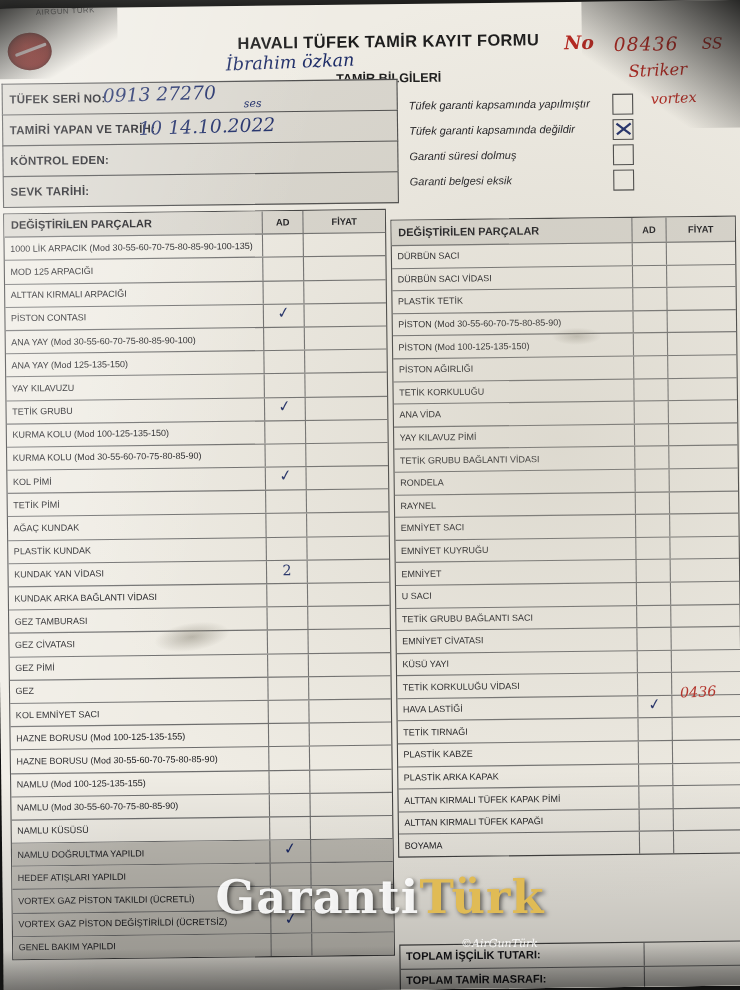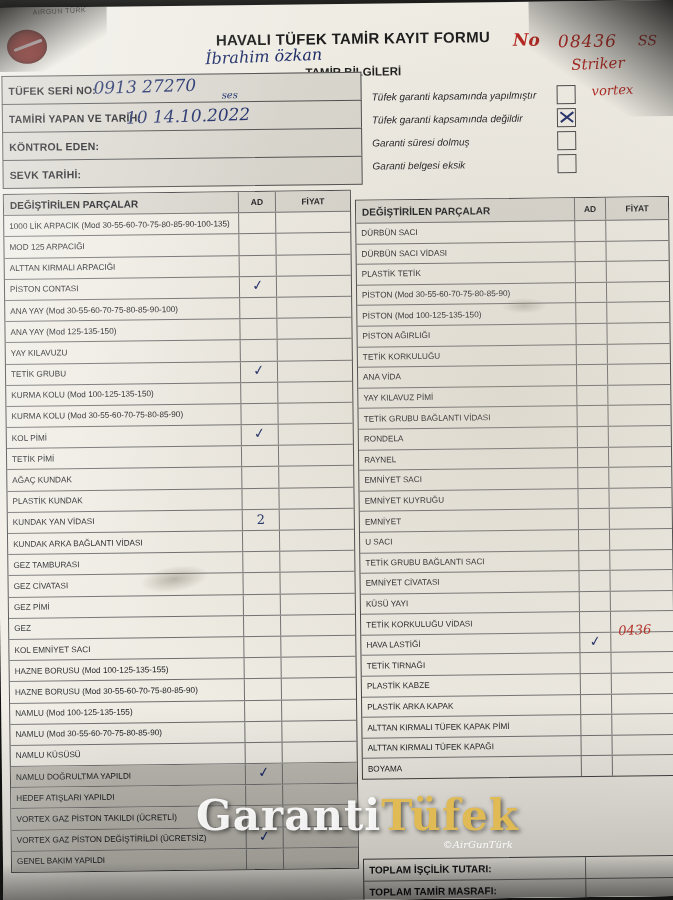--- a/index.html
+++ b/index.html
@@ -192,21 +192,21 @@
   }
   .wm-text{
     font-family:"DejaVu Serif", serif;
     font-size:42px;font-weight:bold;letter-spacing:1px;
     color:rgba(255,255,255,.92);
     text-shadow:2px 2px 4px rgba(0,0,0,.55);
     line-height:1;
   }
   .wm-text .gold{color:#e0bb55;}
   .wm-sub{
-    position:absolute;right:6px;top:44px;
+    position:absolute;right:6px;top:58px;
     font-family:"DejaVu Serif", serif;font-size:10px;color:rgba(255,255,255,.9);
     font-style:italic;
   }
   .smudge{
     position:absolute;left:140px;top:560px;width:70px;height:26px;z-index:15;
     background:radial-gradient(ellipse at center, rgba(120,115,100,.45), rgba(120,115,100,0) 70%);
     transform:rotate(-8deg);pointer-events:none;
   }
   .smudge2{
     position:absolute;left:505px;top:296px;width:46px;height:16px;z-index:15;
@@ -609,16 +609,16 @@
   <div class="smudge"></div>
   <div class="smudge2"></div>
 
   <div class="corner-dark"></div>
   <div class="corner-dark2"></div>
   <div class="edge-shadow"></div>
 </div>
 
 <div class="wm">
   <div class="wm-text">
-    <span>Garanti</span><span class="gold">Tüfek</span>
+    <span>Garanti</span><span class="gold">Türk</span>
   </div>
   <div class="wm-sub">©AirGunTürk</div>
 </div>
 
 </body></html>

